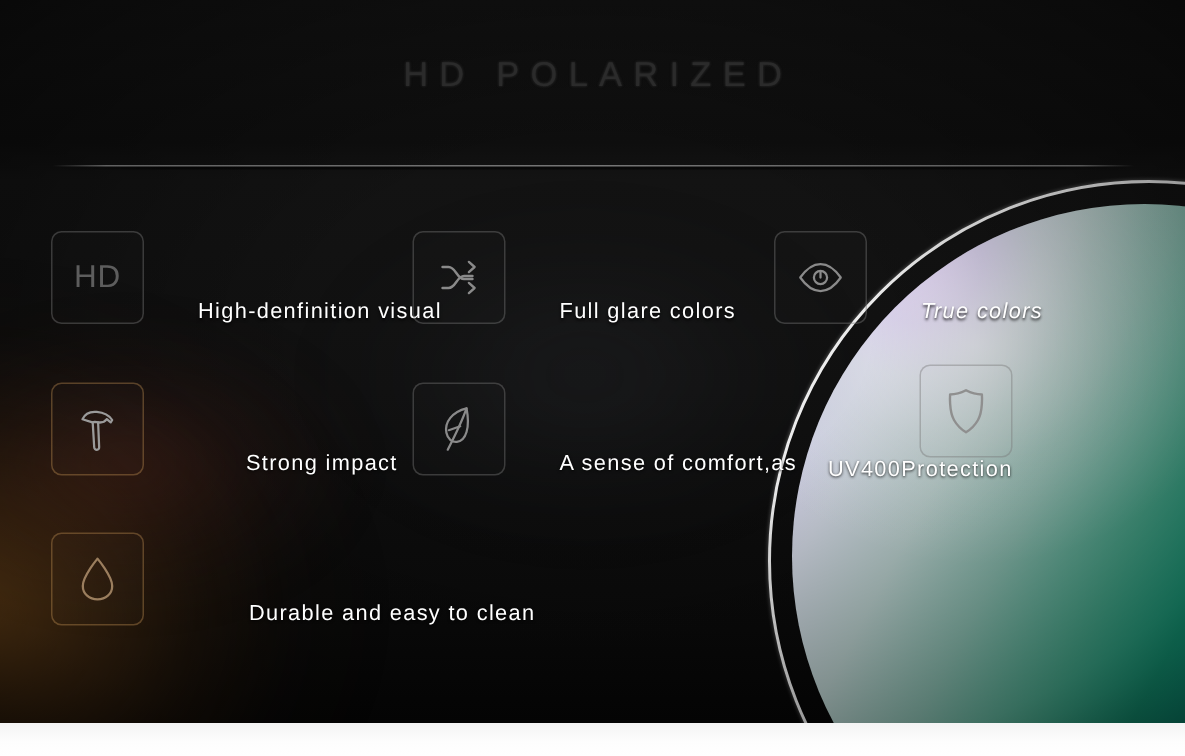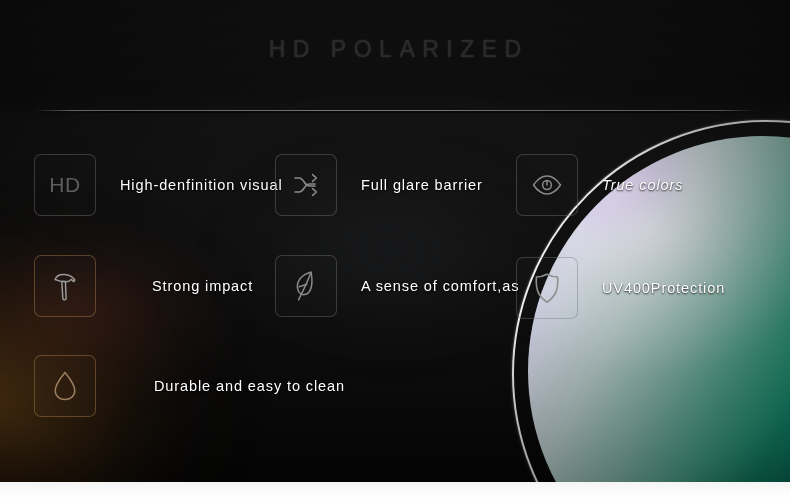--- a/index.html
+++ b/index.html
@@ -185,21 +185,21 @@
     border-radius: 50%;
     border: 2px solid rgba(255,255,255,0.92);
     background: transparent;
     box-shadow: 0 0 3px rgba(255,255,255,0.35);
   }
 
   
   .feature {
     position: absolute;
     display: flex;
-    align-items: center;
+    align-items: flex-end;
   }
   .icon-box {
     width: 62px; height: 62px;
     border: 1px solid rgba(120,120,120,0.42);
     border-radius: 7px;
     background: rgba(255,255,255,0.012);
     display: flex;
     align-items: center;
     justify-content: center;
     box-sizing: border-box;
@@ -209,21 +209,21 @@
     border-color: rgba(188,140,80,0.40);
   }
   .icon-box svg { display: block; }
   .hd-text {
     color: #5d5d5d;
     font-size: 21px;
     letter-spacing: 0.5px;
     font-weight: 400;
   }
   .feat-label {
-    margin-left: 24px;
+    margin-left: 36px;
     color: #f2f2f2;
     font-size: 14.5px;
     letter-spacing: 0.9px;
     white-space: nowrap;
     text-shadow: 0 1px 2px rgba(0,0,0,0.85);
   }
   .feat-label.bright {
     color: #ffffff;
   }
 
@@ -275,21 +275,21 @@
 
     <div class="feature" style="left:275px; top:154px;">
       <div class="icon-box">
         <svg width="32" height="32" viewBox="0 0 32 32" fill="none" stroke="#8a8a8a" stroke-width="1.6" stroke-linecap="round" stroke-linejoin="round">
           <path d="M5 9 h4 c2.4 0 3.6 1.6 5.2 4 c1.6 2.4 2.8 4 5.2 4 h5.6"></path>
           <path d="M5 23 h4 c2.4 0 3.6 -1.6 5.2 -4 c1.6 -2.4 2.8 -4 5.2 -4 h5.6"></path>
           <path d="M22.6 5.6 L26.4 9 L22.6 12.4"></path>
           <path d="M22.6 19.6 L26.4 23 L22.6 26.4"></path>
         </svg>
       </div>
-      <div class="feat-label bright">Full glare barrier</div>
+      <div class="feat-label bright">Full glare colors</div>
     </div>
 
     <div class="feature" style="left:516px; top:154px;font-style:italic;">
       <div class="icon-box">
         <svg width="34" height="34" viewBox="0 0 34 34" fill="none" stroke="#8a8a8a" stroke-width="1.5" stroke-linecap="round" stroke-linejoin="round">
           <path d="M3.5 17 C8 10.5 13 8 17 8 C21 8 26 10.5 30.5 17 C26 23.5 21 26 17 26 C13 26 8 23.5 3.5 17 Z"></path>
           <circle cx="17" cy="17" r="4.4"></circle>
           <path d="M17 13.3 v3.7"></path>
         </svg>
       </div>
@@ -310,21 +310,21 @@
       <div class="icon-box">
         <svg width="32" height="36" viewBox="0 0 32 36" fill="none" stroke="#8a8a8a" stroke-width="1.5" stroke-linecap="round" stroke-linejoin="round">
           <path d="M21 4.2 C11.5 6.5 6.2 13.5 7.6 20.5 C8.4 24.6 11.4 27 14.6 26.6 C20.6 25.8 23.6 17.2 21 4.2 Z"></path>
           <path d="M21 4.2 C18 13 14 21 8.5 31.8"></path>
           <path d="M9.2 18.8 L16.8 16.2"></path>
         </svg>
       </div>
       <div class="feat-label bright">A sense of comfort,as</div>
     </div>
 
-    <div class="feature" style="left:516px; top:257px;">
+    <div class="feature" style="left:516px; top:243px;flex-direction:column;">
       <div class="icon-box">
         <svg width="30" height="34" viewBox="0 0 30 34" fill="none" stroke="#8f8f8f" stroke-width="1.6" stroke-linecap="round" stroke-linejoin="round">
           <path d="M15 3.2 C11.2 5.2 7.4 6.0 4.4 6.0 C4.4 6.0 3.6 17 7.0 23 C9.6 27.6 13 30 15 31.2 C17 30 20.4 27.6 23 23 C26.4 17 25.6 6.0 25.6 6.0 C22.6 6.0 18.8 5.2 15 3.2 Z"></path>
         </svg>
       </div>
       <div class="feat-label bright">UV400Protection</div>
     </div>
 
     <div class="feature" style="left:34px; top:355px;gap:34px;">
       <div class="icon-box warm">

